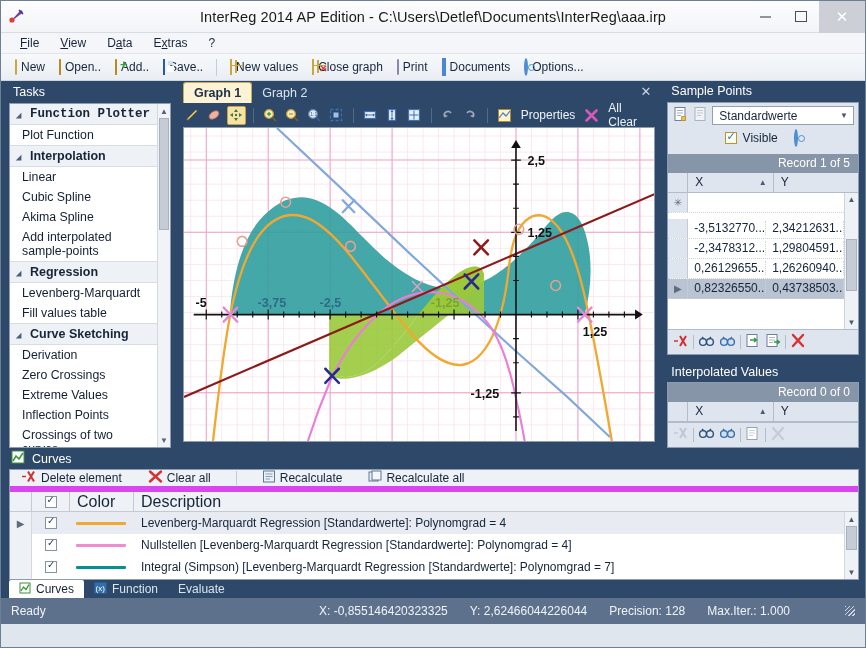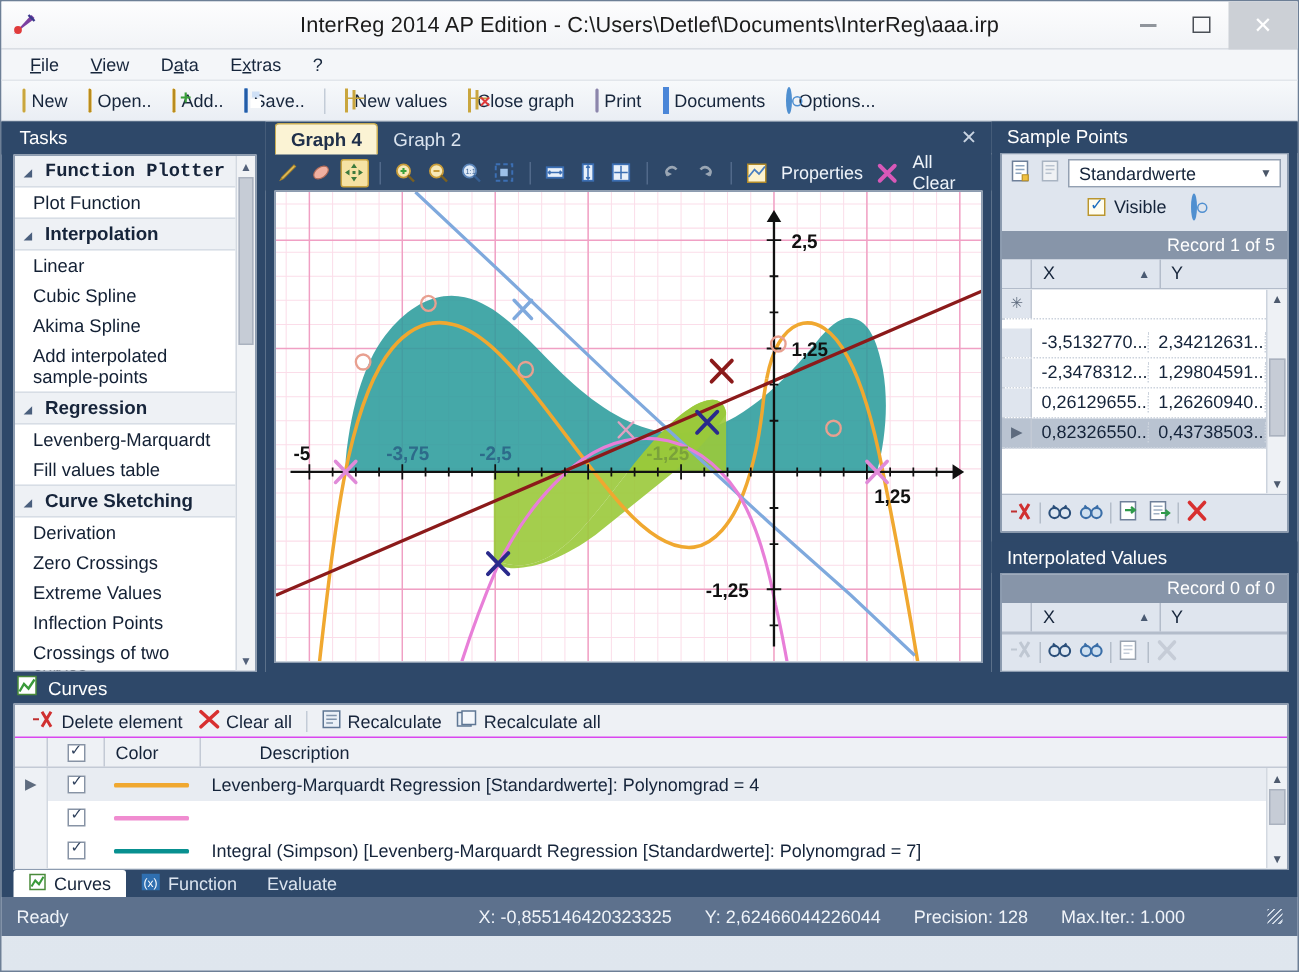--- a/index.html
+++ b/index.html
@@ -143,31 +143,31 @@
               border:1px solid #aab2bf; }
   .rp-foot { display:flex; align-items:center; gap:4px; padding:3px 5px; background:#dfe5ee;
              border-top:1px solid #b3bcca; }
 
   
   .curves { height:150px; margin:0; background:#2e4869; display:flex; flex-direction:column; }
   .cv-cap { height:21px; display:flex; align-items:center; gap:7px; padding-left:10px;
             color:#fff; font-size:12.5px; }
   .cv-inner { flex:1; margin:0 6px 0 8px; background:#eef1f5; border:1px solid #8d9cb0;
               display:flex; flex-direction:column; }
-  .cv-tools { height:22px; display:flex; align-items:center; gap:0; padding-left:6px;
-              background:#eef1f5; border-bottom:1px solid #d946ef; }
+  .cv-tools { height:22px; display:flex; align-items:center; gap:16px; padding-left:6px;
+              background:#eef1f5; border-bottom:6px solid #d946ef; }
   .cv-btn { display:flex; align-items:center; gap:4px; font-size:12px; padding:1px 5px; color:#16243a; }
   .cv-head { display:flex; height:20px; background:#eef1f5; align-items:center;
-             font-size:12px; border-bottom:1px solid #c3cad5; }
+             font-size:16px; border-bottom:1px solid #c3cad5; }
   .ch-num { width:22px; height:100%; border-right:1px solid #c3cad5; }
   .ch-chk { width:38px; height:100%; border-right:1px solid #c3cad5;
             display:flex; align-items:center; justify-content:center; }
   .ch-col { width:64px; height:100%; border-right:1px solid #c3cad5; padding-left:7px;
             display:flex; align-items:center; }
-  .ch-desc { flex:1; padding-left:7px; display:flex; align-items:center; height:100%;margin-left:32px; }
+  .ch-desc { flex:1; padding-left:7px; display:flex; align-items:center; height:100%; }
   .cv-body { flex:1; background:#fff; position:relative; overflow:hidden; }
   .cv-row { display:flex; height:22px; align-items:center; font-size:12px; }
   .cv-row.sel { background:#e8ecf2; }
   .cv-row .rn { width:22px; height:100%; background:#eef1f5; border-right:1px solid #d3d9e1;
                 display:flex; align-items:center; justify-content:center; color:#5e6b7e; font-size:10px; }
   .cv-row .ck { width:38px; display:flex; align-items:center; justify-content:center; }
   .cbx { width:12px; height:12px; background:#fff; border:1px solid #8793a5; position:relative; }
   .cbx:after { content:"✓"; position:absolute; left:1px; top:-3px; font-size:10px; color:#2c3e5a; }
   .cv-row .sw { width:64px; display:flex; align-items:center; padding-left:6px; }
   .swline { width:50px; height:3px; border-radius:1px; }
@@ -293,21 +293,21 @@
         <div class="sb-scroll">
           <div class="sb-arrow">▲</div>
           <div class="sb-thumb"></div>
           <div class="sb-arrow" style="position:absolute;bottom:0;left:0;right:0">▼</div>
         </div>
       </div>
     </div>
 
     <div class="center">
       <div class="tabstrip">
-        <div class="tab active">Graph 4</div>
+        <div class="tab active">Graph 1</div>
         <div class="tab">Graph 2</div>
         <div class="tab-close">✕</div>
       </div>
 
       <div class="graph-tools">
         <div class="gt">
           <svg width="14" height="14" viewBox="0 0 14 14">
               <path d="M2 12 L4 11 L12 3 L11 2 L3 10 Z" fill="#f2d27a" stroke="#b08a2a" stroke-width=".8"></path>
             </svg>
         </div>
@@ -780,20 +780,21 @@
             <div class="ds">Levenberg-Marquardt Regression [Standardwerte]: Polynomgrad = 4</div>
           </div>
           <div class="cv-row">
             <div class="rn"></div>
             <div class="ck">
                 <span class="cbx"></span>
               </div>
             <div class="sw">
                 <span class="swline" id="sw1" style="background: rgb(240, 140, 208);"></span>
               </div>
+            <div class="ds">Nullstellen [Levenberg-Marquardt Regression [Standardwerte]: Polynomgrad = 4]</div>
           </div>
           <div class="cv-row">
             <div class="rn"></div>
             <div class="ck">
                 <span class="cbx"></span>
               </div>
             <div class="sw">
                 <span class="swline" id="sw2" style="background: rgb(8, 144, 144);"></span>
               </div>
             <div class="ds">Integral (Simpson) [Levenberg-Marquardt Regression [Standardwerte]: Polynomgrad = 7]</div>

